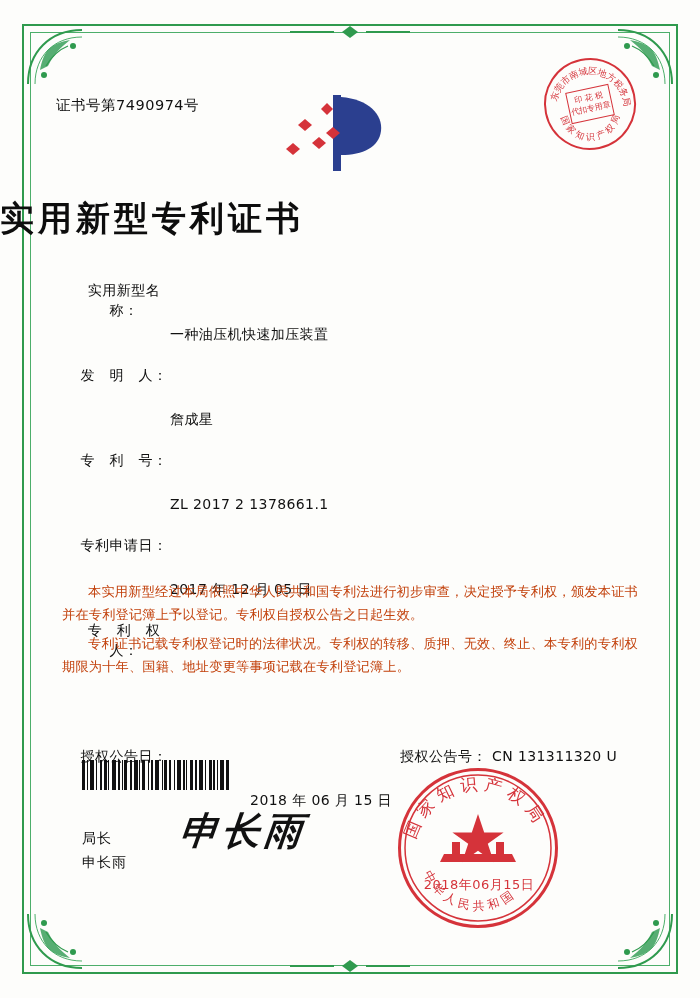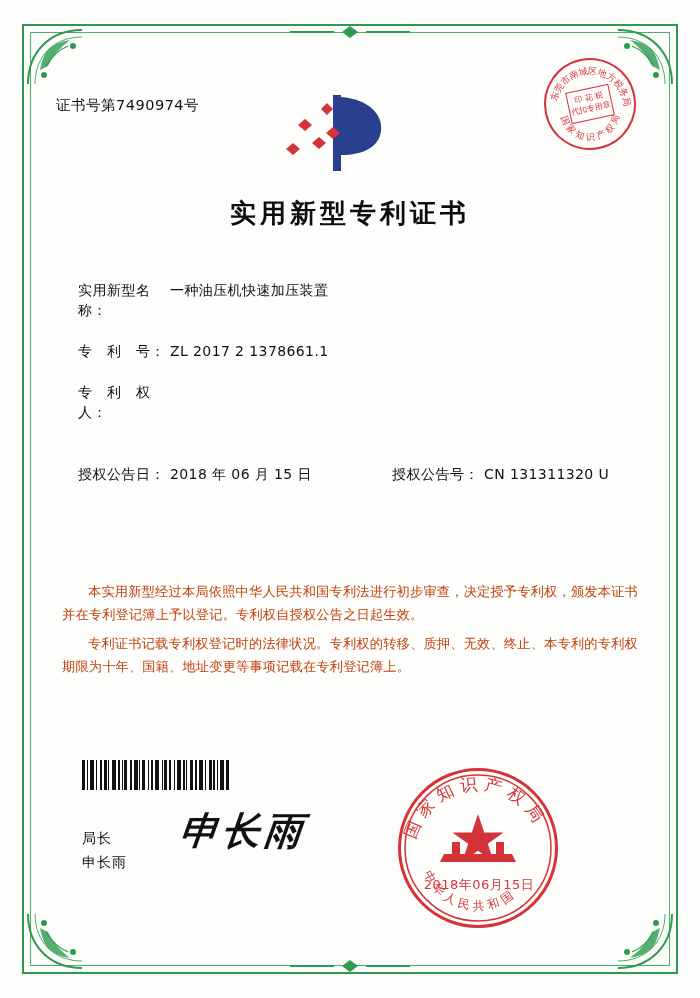--- a/index.html
+++ b/index.html
@@ -107,23 +107,23 @@
   .seal-arc-text text {
     font-size: 9px;
     font-family: "DejaVu Sans", sans-serif;
     fill: #d5333a;
   }
 
   .title {
     position: absolute;
     left: 0; top: 196px;
     width: 700px;
-    text-align: center;
+    text-align: left;
     font-family: "DejaVu Serif", serif;
-    font-size: 26px;
+    font-size: 34px;
     font-weight: bold;
     letter-spacing: 4px;
     color: #0d0d0d;
   }
 
   
   .fields {
     position: absolute;
     left: 78px; top: 280px;
     width: 560px;
@@ -132,38 +132,42 @@
     color: #111;
   }
   .field-row {
     display: flex;
     margin-bottom: 21px;
   }
   .field-label {
     width: 92px;
     flex: none;
     letter-spacing: 0.5px;
+    text-align: center;
   }
   .field-value {
     flex: 1;
     letter-spacing: 0.4px;
+    margin-top: 44px;
   }
   .field-value .line2 {
     display: block;
     margin-top: 4px;
     margin-left: 24px;
   }
   .field-row.dual .field-value {
     flex: none;
     width: 222px;
+    text-align: right;
   }
   .field-row.dual .field-label2 {
     width: 92px;
     flex: none;
     letter-spacing: 0.5px;
+    margin-left: 8px;
   }
   .field-row.dual .field-value2 {
     flex: 1;
     letter-spacing: 0.4px;
   }
 
   
   .body-text {
     position: absolute;
     left: 62px; top: 580px;
@@ -344,26 +348,34 @@
 
   <div class="title">实用新型专利证书</div>
 
   <div class="fields">
 
     <div class="field-row">
       <div class="field-label">实用新型名称：</div>
       <div class="field-value">一种油压机快速加压装置</div>
     </div>
 
+    <div class="field-row">
+      <div class="field-label">发　明　人：</div>
+      <div class="field-value">詹成星</div>
+    </div>
 
     <div class="field-row">
       <div class="field-label">专　利　号：</div>
       <div class="field-value">ZL 2017 2 1378661.1</div>
     </div>
 
+    <div class="field-row">
+      <div class="field-label">专利申请日：</div>
+      <div class="field-value">2017 年 12 月 05 日</div>
+    </div>
 
     <div class="field-row">
       <div class="field-label">专　利　权　人：</div>
     </div>
 
     <div class="field-row">
       <div class="field-value">
       </div>
     </div>
 

